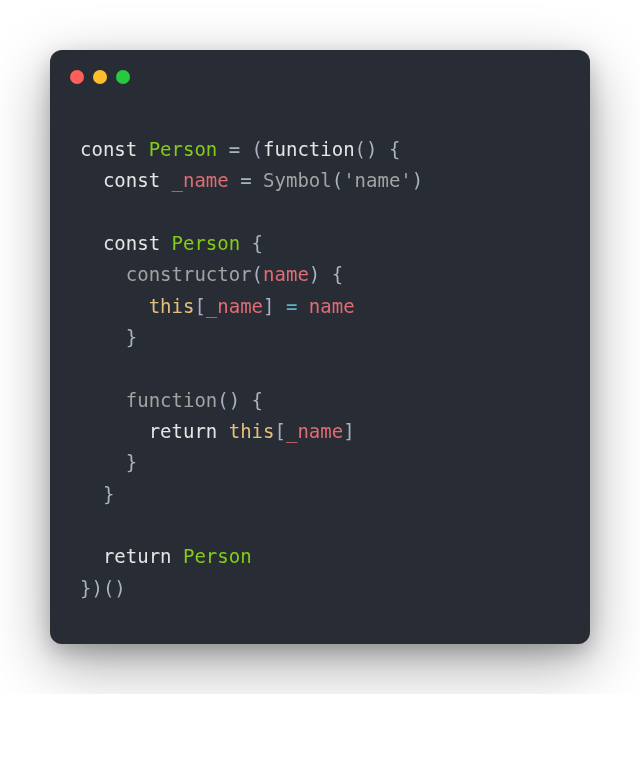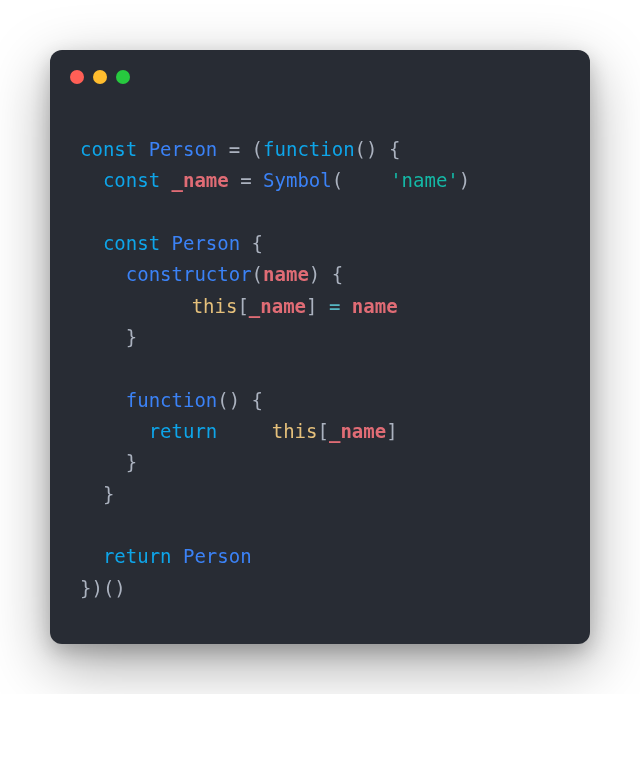--- a/index.html
+++ b/index.html
@@ -32,27 +32,27 @@
     .dot-red { background: #ff5f56; }
     .dot-yellow { background: #ffbd2e; }
     .dot-green { background: #27c93f; }
     .code-area {
       padding: 50px 30px 40px 30px;
       font-size: 19px;
       line-height: 1.65;
       color: #abb2bf;
       white-space: pre;
     }
-    .kw { color: #0ea5e9; }
-    .cls { color: #3b82f6; }
+    .kw { color: #e5e5e5; }
+    .cls { color: #84cc16; }
     .punc { color: #abb2bf; }
-    .fn { color: #3b82f6; }
-    .var { color: #e06c75; font-weight: bold; }
-    .str { color: #14b8a6; margin-left: 47px; }
-    .this { color: #e5c07b; margin-left: 43px; }
+    .fn { color: #a3a3a3; }
+    .var { color: #e06c75; }
+    .str { color: #a3a3a3; }
+    .this { color: #e5c07b; }
     .op { color: #56b6c2; }
   </style>
 </head>
 <body>
 
 <div class="window">
   <div class="titlebar">
     <div class="dot dot-red"></div>
     <div class="dot dot-yellow"></div>
     <div class="dot dot-green"></div>

